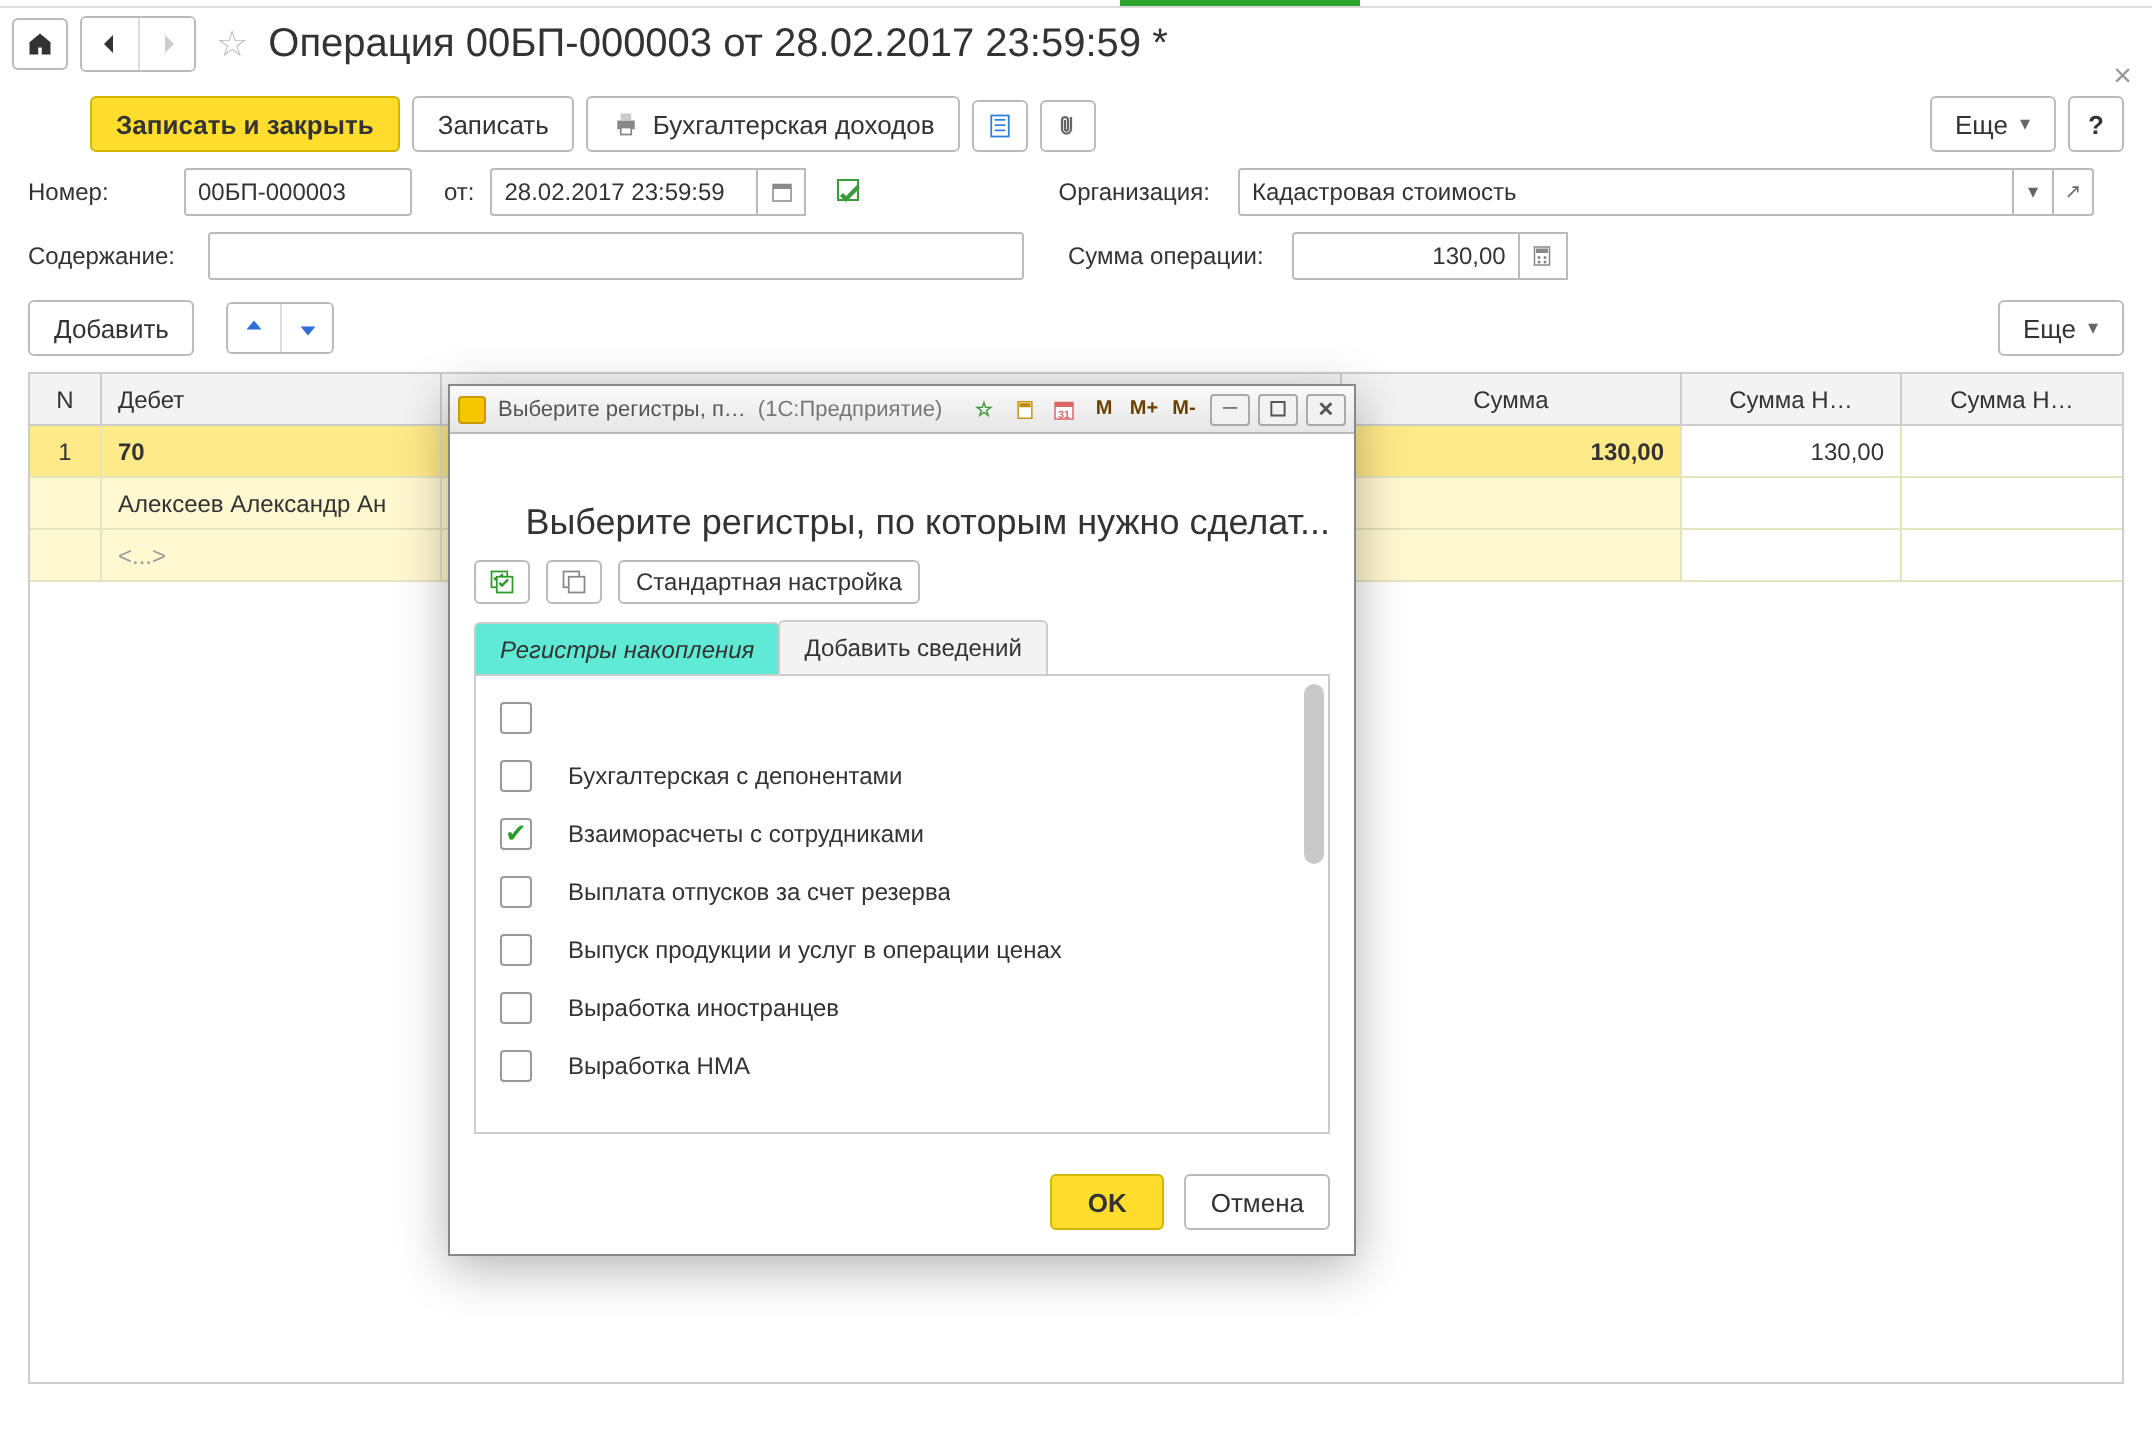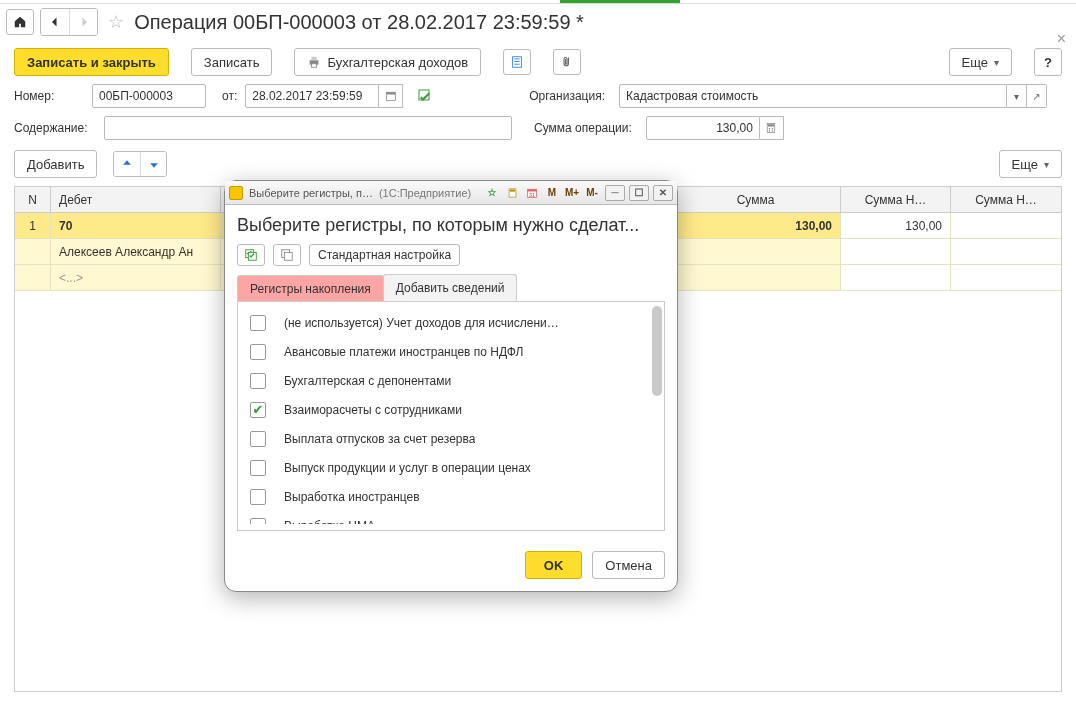--- a/index.html
+++ b/index.html
@@ -25,21 +25,21 @@
     background:#fff; cursor:pointer; padding:0 6px;
   }
   .icon-btn.sm { min-width:24px; height:22px; }
   .nav-group { display:flex; border:1px solid #bbb; border-radius:3px; overflow:hidden; }
   .nav-group .half { width:28px; height:26px; display:flex; align-items:center; justify-content:center; background:#fff; }
   .nav-group .half + .half { border-left:1px solid #ddd; }
   .star { font-size:18px; color:#bbb; margin:0 4px; }
   .page-title { font-size:20px; font-weight:400; color:#333; }
   .close-x { position:absolute; right:10px; top:30px; color:#999; cursor:pointer; font-size:16px; }
   .toolbar-row {
-    display:flex; align-items:center; padding:4px 14px; gap:22px;
+    display:flex; align-items:flex-end; padding:4px 14px; gap:6px;margin-left:31px;
   }
   .btn {
     display:inline-flex; align-items:center; gap:6px;
     height:28px; padding:0 12px; border:1px solid #bbb; border-radius:3px;
     background:#fff; cursor:pointer; font-size:13px;
   }
   .btn.primary { background:#ffdd2d; border-color:#d4b400; font-weight:bold; }
   .btn.mini { height:22px; padding:0 8px; font-size:12px; }
   .spacer { flex:1; }
   .btn.more::after { content:" ▾"; color:#666; font-size:10px; }
@@ -78,41 +78,42 @@
   .g { border-right:1px solid #e4e4c0; border-bottom:1px solid #e4e4c0; padding:5px 8px; height:26px; display:flex; align-items:center;}
   .g:last-child { border-right:none; }
   .r-yellow .g { background:#ffea8a; }
   .sub-rows .g { background:#fff8d0; }
   .i-chainlink { color:#3b7a3b; }
   .num-right { justify-content:flex-end; font-weight:bold; }
   .num-right2 { justify-content:flex-end; }
 
   
   .modal {
-    position:absolute; left:224px; top:180px; width:454px;
+    position:absolute; left:224px; top:192px; width:454px;
     background:#fff; border:1px solid #888; box-shadow:0 6px 24px rgba(0,0,0,.3);
-    border-radius:12px;
+    border-radius:0;
+    text-align:right;
   }
   .modal-titlebar {
     height:24px; display:flex; align-items:center; gap:6px;
     background:linear-gradient(#fafafa,#e6e6e6); border-bottom:1px solid #bbb;
     padding:0 4px; font-size:11px; color:#555;
   }
   .mt-icon { width:14px; height:14px; background:#f8c600; border-radius:2px; display:inline-block; border:1px solid #c89a00;}
   .mt-title { flex:0 0 auto; white-space:nowrap; overflow:hidden; text-overflow:ellipsis; max-width:156px;}
   .mt-app { color:#777; }
   .mt-tools { margin-left:auto; display:flex; align-items:center; gap:2px; }
   .mt-btn { width:18px; height:16px; display:flex; align-items:center; justify-content:center; color:#6b3f00; font-size:10px; font-weight:bold; }
   .mt-btn.win { width:20px; border:1px solid #aaa; background:#f2f2f2; margin-left:2px; color:#555; border-radius:2px; }
-  .modal-body { padding:10px 12px 12px 12px; }
+  .modal-body { padding:10px 12px 12px 12px;margin-top:24px; }
   .modal-heading { font-size:18px; color:#333; margin-bottom:8px; white-space:nowrap; overflow:hidden; text-overflow:ellipsis;}
   .modal-tb { display:flex; gap:8px; margin-bottom:8px; }
   .tabbar { display:flex; border-bottom:1px solid #ccc; }
   .nav-tab { padding:6px 12px; border:1px solid #ccc; border-bottom:none; margin-right:-1px; background:#f3f3f3; border-radius:3px 3px 0 0; color:#333; cursor:pointer;}
-  .nav-tab.active { background:#fca5a5; position:relative; top:1px; }
+  .nav-tab.active { background:#5eead4; position:relative; top:1px;font-style:italic; }
   .listbox {
     border:1px solid #ccc; margin-top:-1px; height:230px; position:relative;
   }
   .listbox-inner { position:absolute; inset:6px 16px 6px 6px; overflow:hidden; }
   .lisrow { display:flex; align-items:center; gap:18px; height:29px; padding:0 6px;}
   .chk {
     width:16px; height:16px; border:1px solid #999; border-radius:2px; display:flex; align-items:center; justify-content:center; background:#fff;
   }
   .chk.checked::after { content:"✔"; color:#2e9b2e; font-size:13px; line-height:1; }
   .lisrow .lbl { white-space:nowrap; overflow:hidden; text-overflow:ellipsis; }
@@ -342,25 +343,20 @@
       <div class="btn mini">Стандартная настройка</div>
     </div>
     <div class="tabbar">
       <div class="nav-tab active">Регистры накопления</div>
       <div class="nav-tab">Добавить сведений</div>
     </div>
     <div class="listbox">
       <div class="listbox-inner" id="reglist">
           <div class="lisrow">
             <div class="chk"></div>
-            <div class="lbl">(не используется) Учет доходов для исчислени…</div>
-          </div>
-          <div class="lisrow">
-            <div class="chk"></div>
-            <div class="lbl">Авансовые платежи иностранцев по НДФЛ</div>
           </div>
           <div class="lisrow">
             <div class="chk"></div>
             <div class="lbl">Бухгалтерская с депонентами</div>
           </div>
           <div class="lisrow">
             <div class="chk checked"></div>
             <div class="lbl">Взаиморасчеты с сотрудниками</div>
           </div>
           <div class="lisrow">

